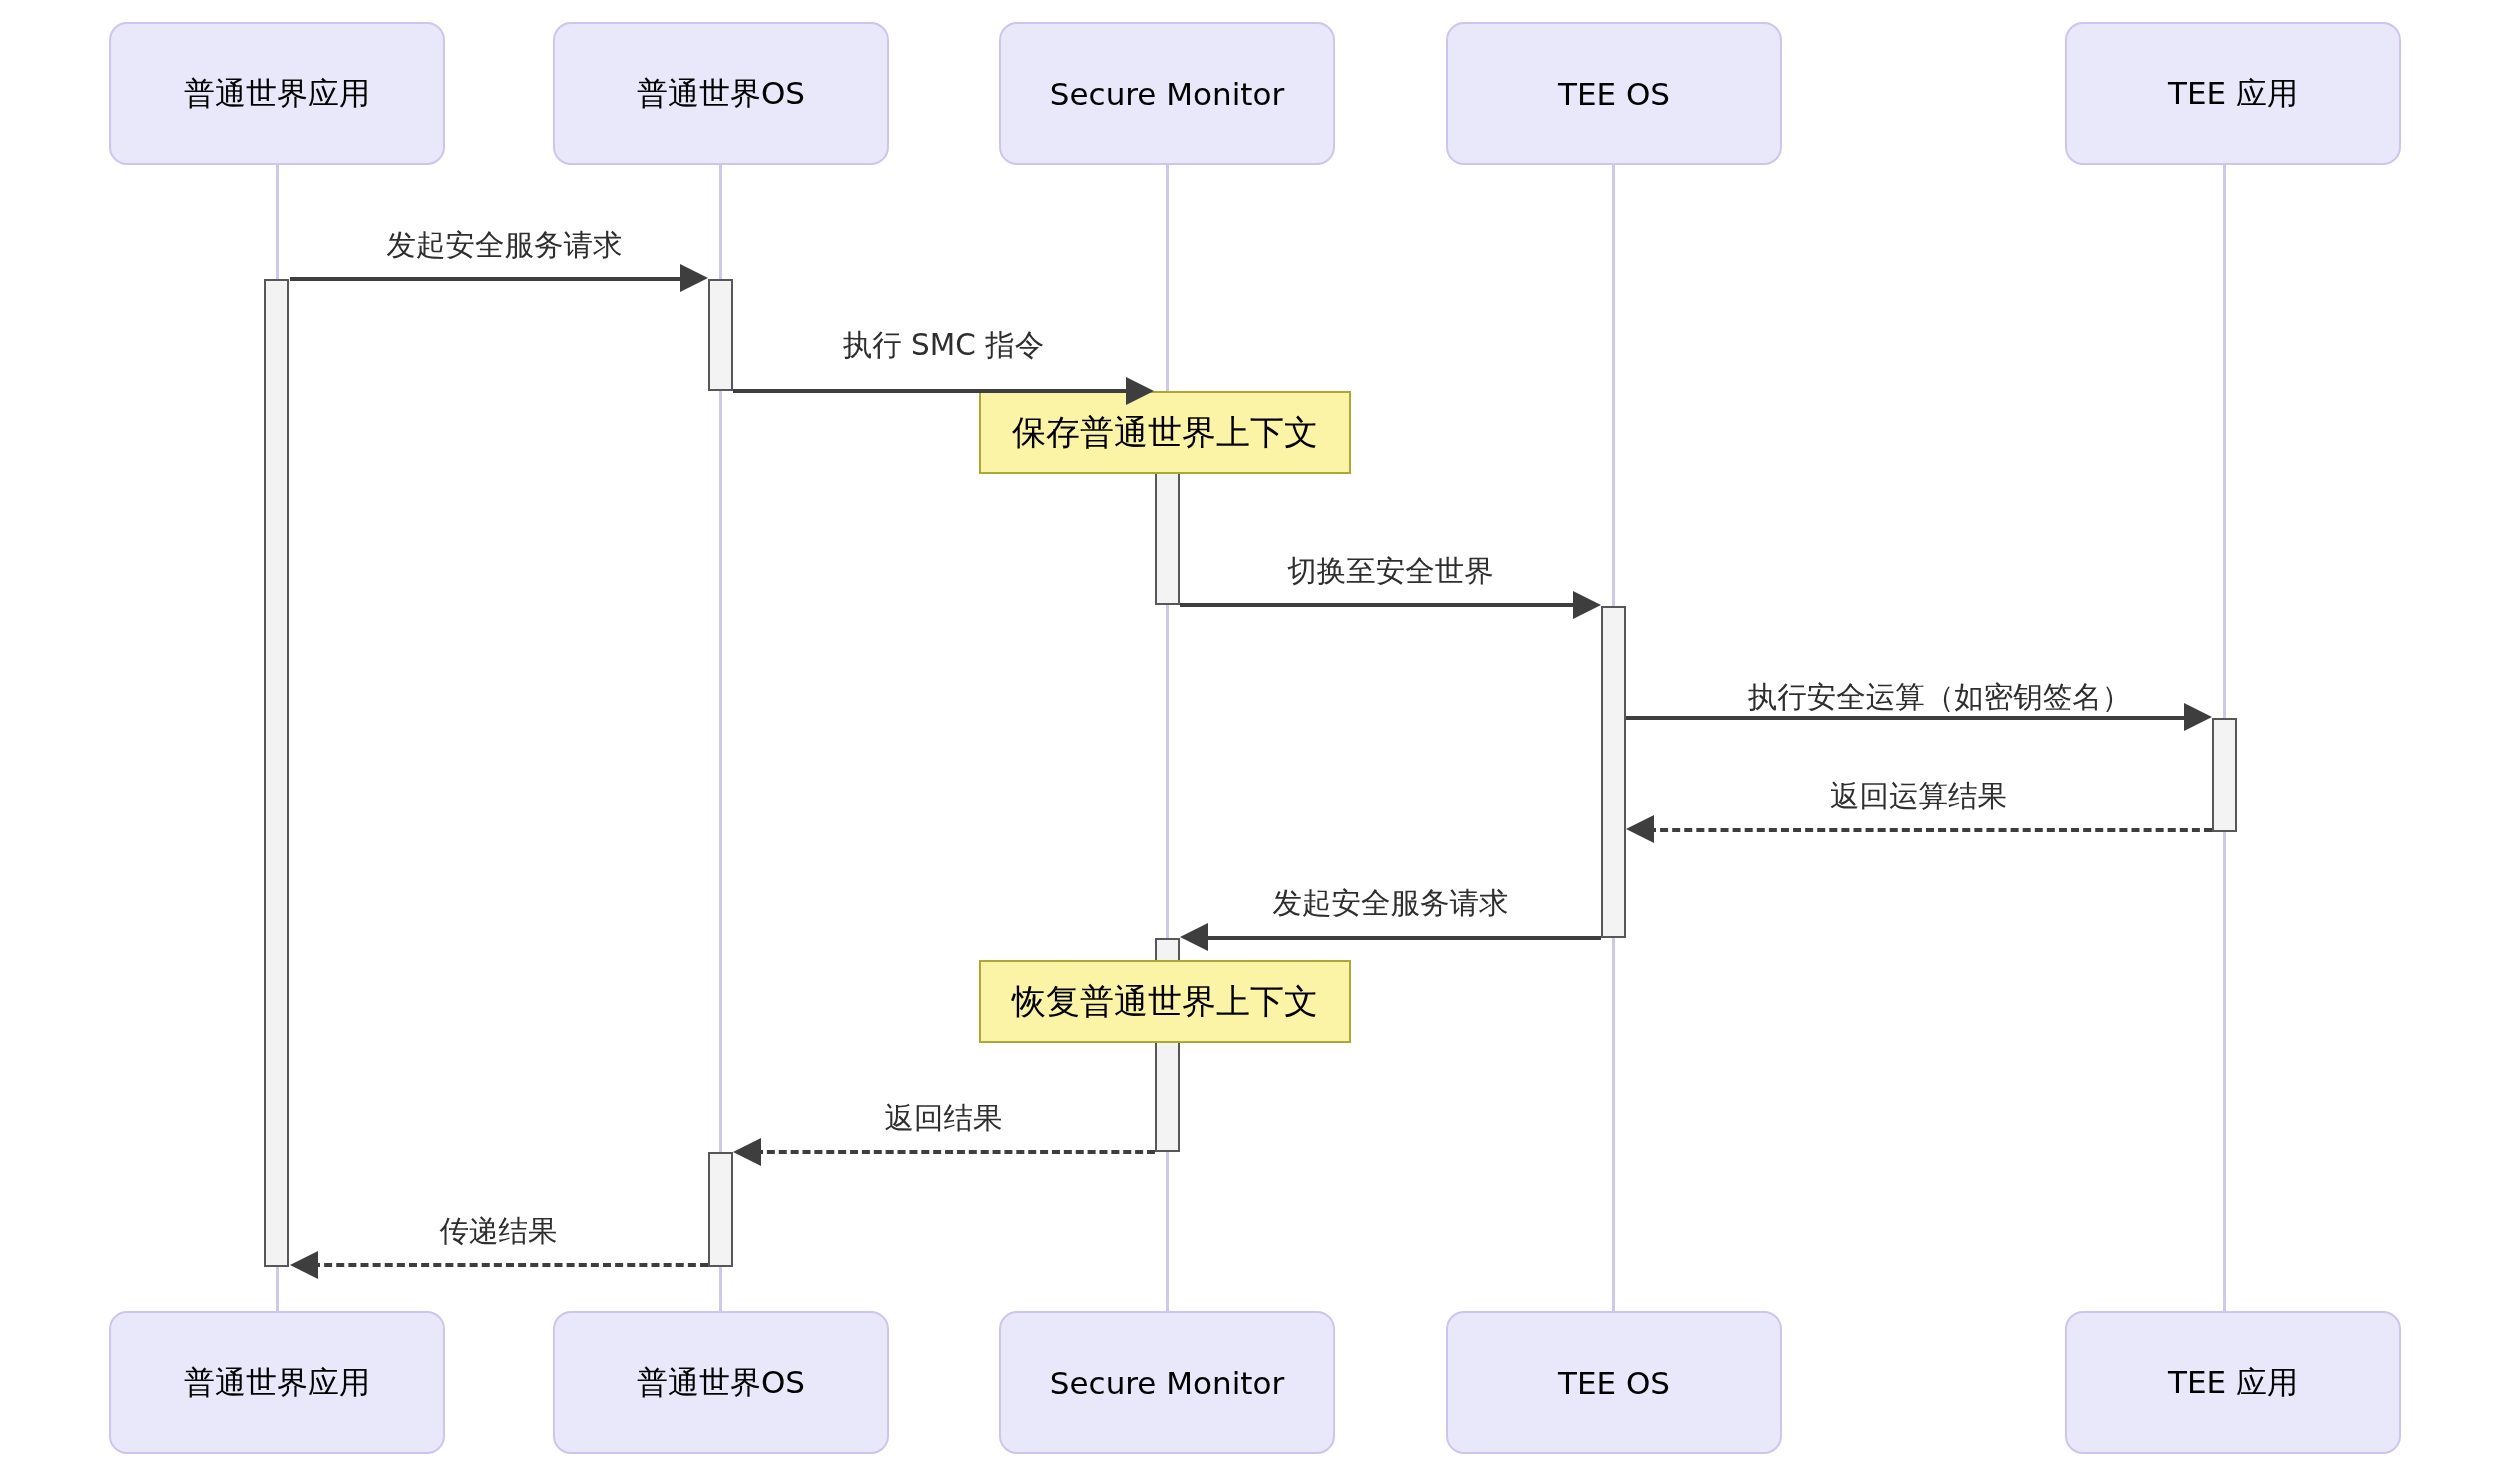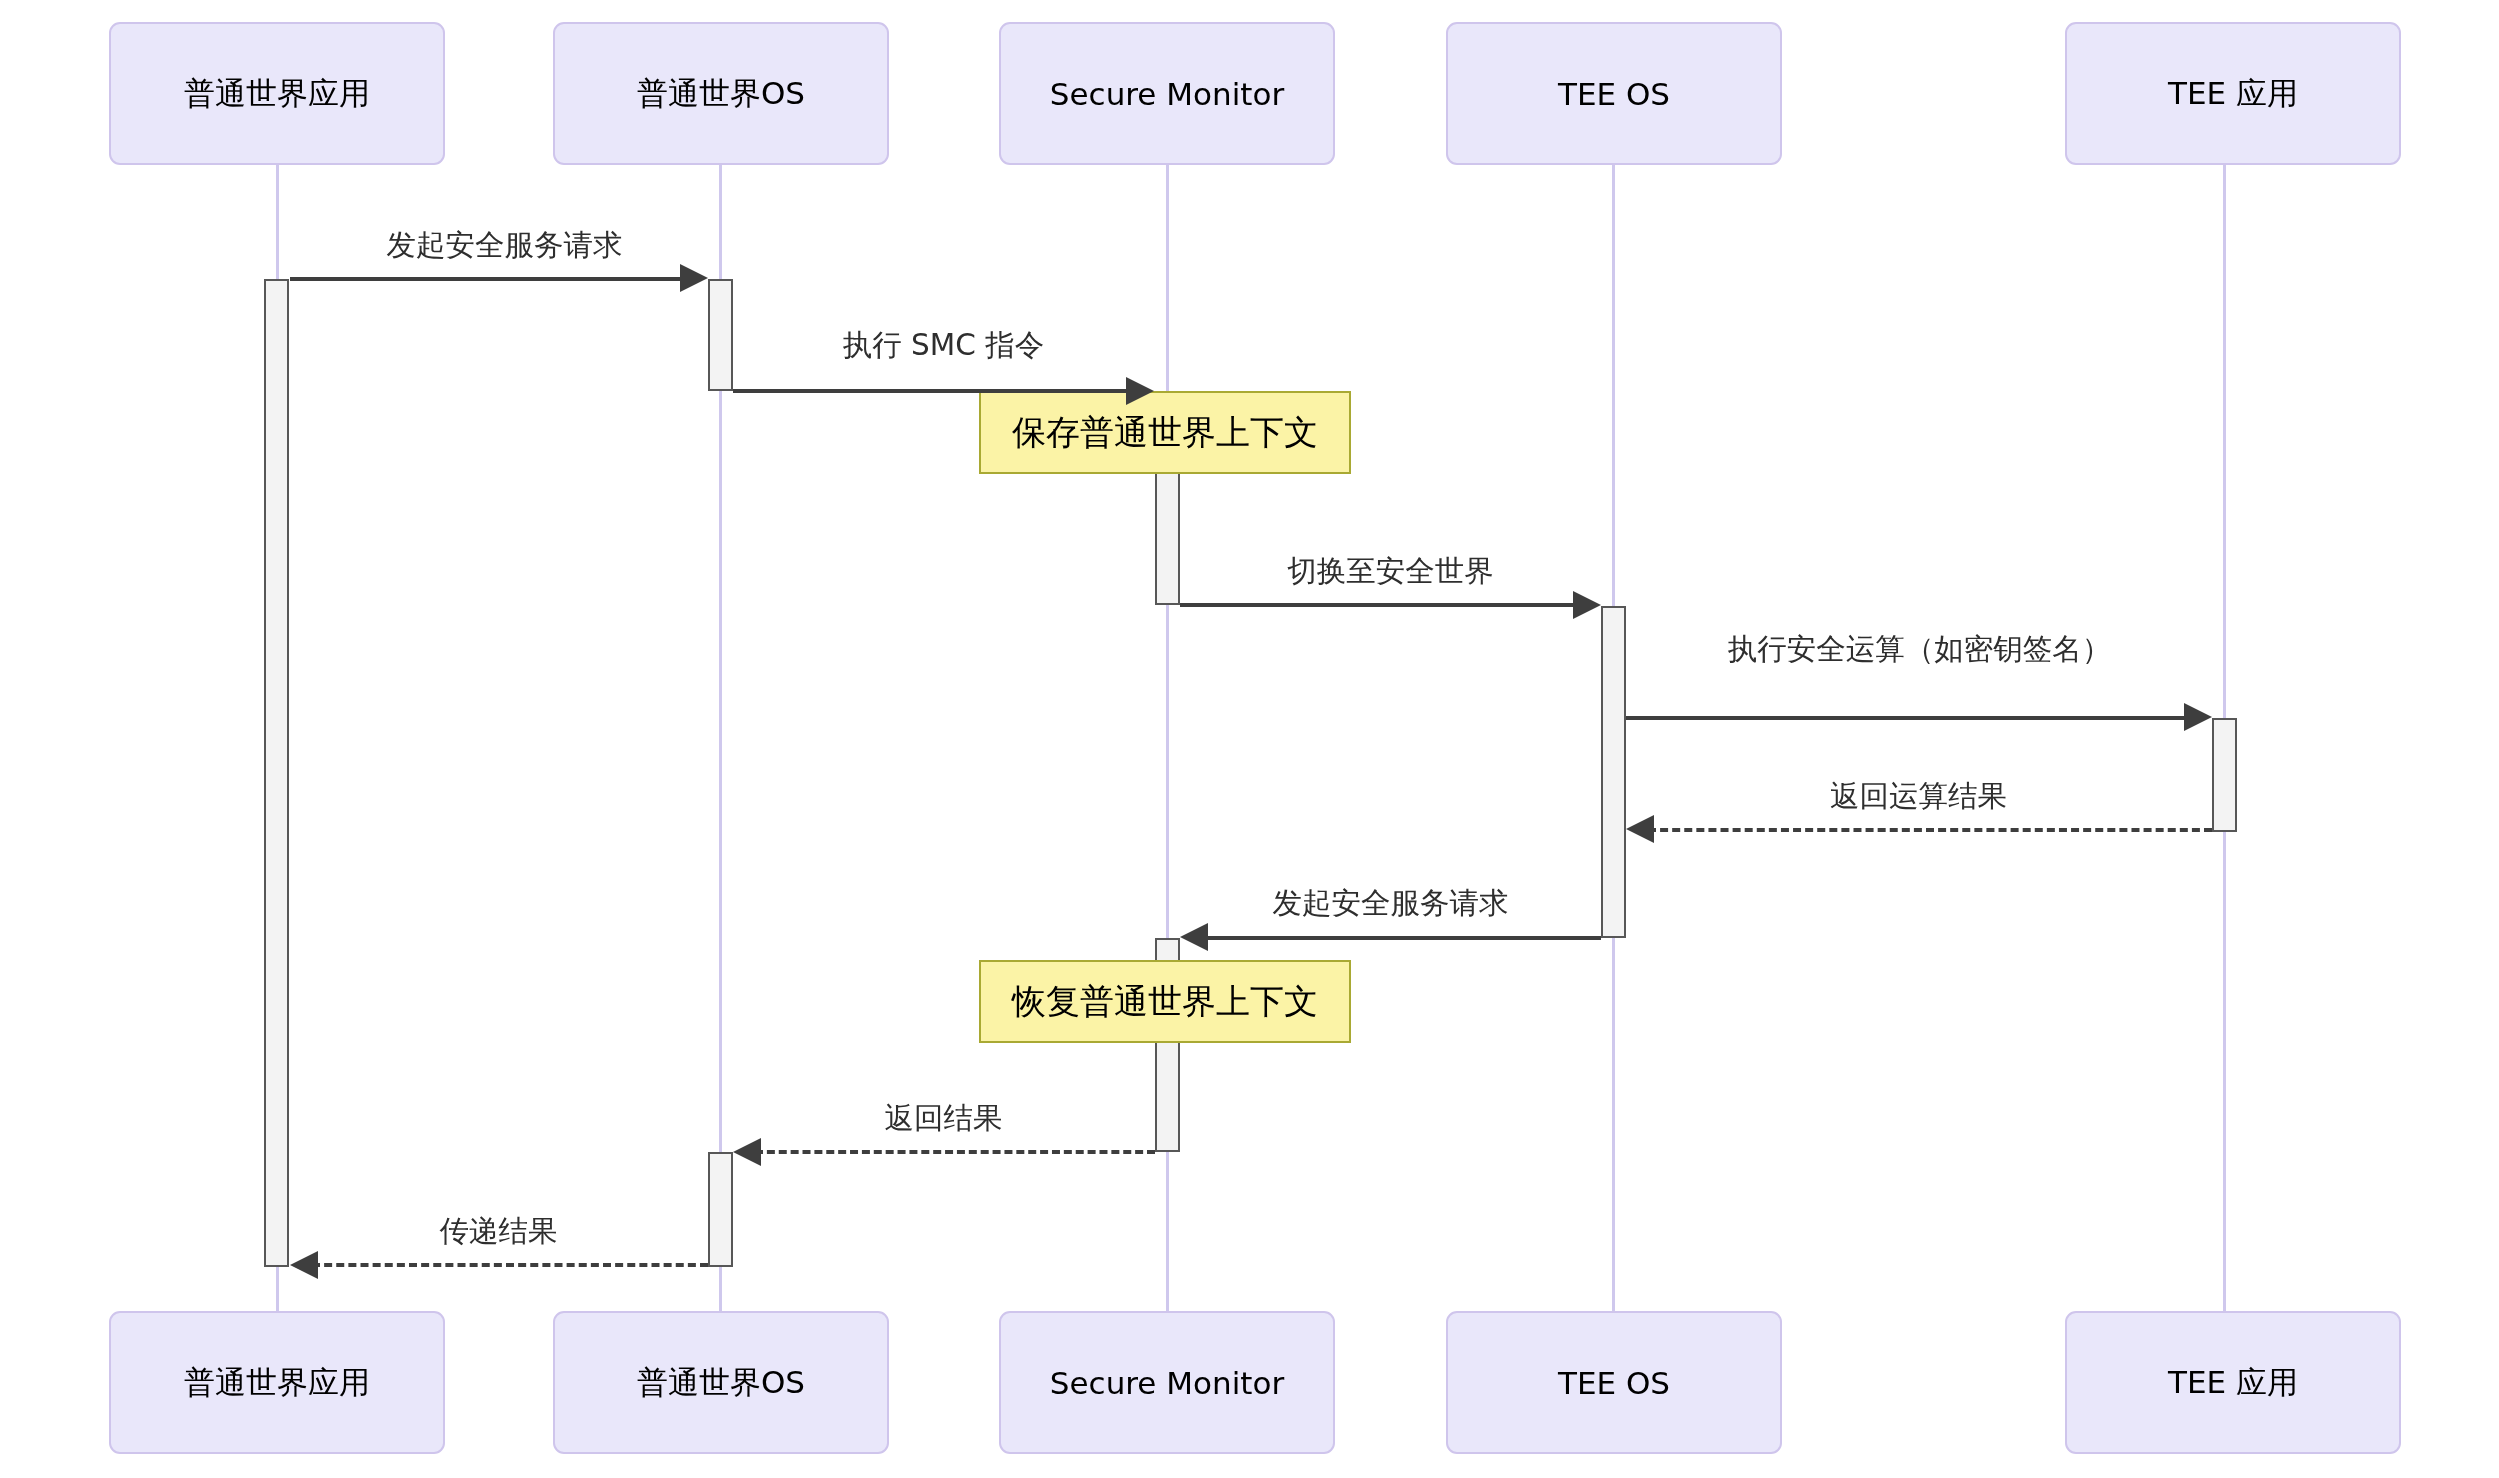--- a/index.html
+++ b/index.html
@@ -102,21 +102,21 @@
   .m1-head  { left: 680px;  top: 264px; }
   
   .m2-label { left: 722px;  top: 328px; }
   .m2-line  { left: 733px;  top: 389px;  width: 400px; }
   .m2-head  { left: 1126px; top: 377px; }
   
   .m3-label { left: 1169px; top: 554px; }
   .m3-line  { left: 1180px; top: 603px;  width: 399px; }
   .m3-head  { left: 1573px; top: 591px; }
   
-  .m4-label { left: 1624px; top: 632px; width: 591px; }
+  .m4-label { left: 1624px; top: 680px; width: 591px; padding-left: 20px; }
   .m4-line  { left: 1626px; top: 716px;  width: 564px; }
   .m4-head  { left: 2184px; top: 703px; }
   
   .m5-label { left: 1697px; top: 779px; }
   .m5-line  { left: 1648px; top: 828px; width: 564px; }
   .m5-head  { left: 1626px; top: 815px; }
   
   .m6-label { left: 1169px; top: 886px; }
   .m6-line  { left: 1202px; top: 936px; width: 399px; }
   .m6-head  { left: 1180px; top: 923px; }
@@ -130,21 +130,21 @@
   .m8-head  { left: 290px;  top: 1251px; }
 
   
   .actor {
     position: absolute;
     width: 336px;
     height: 143px;
     box-sizing: border-box;
     background: #e9e7fa;
     border: 2.2px solid #cfc5ec;
-    border-radius: 11px;
+    border-radius: 18px;
     display: flex;
     align-items: center;
     justify-content: center;
     font-size: 31px;
     color: #000000;
     z-index: 8;
     white-space: nowrap;
   }
   .row-top    { top: 22px; }
   .row-bottom { top: 1311px; }

